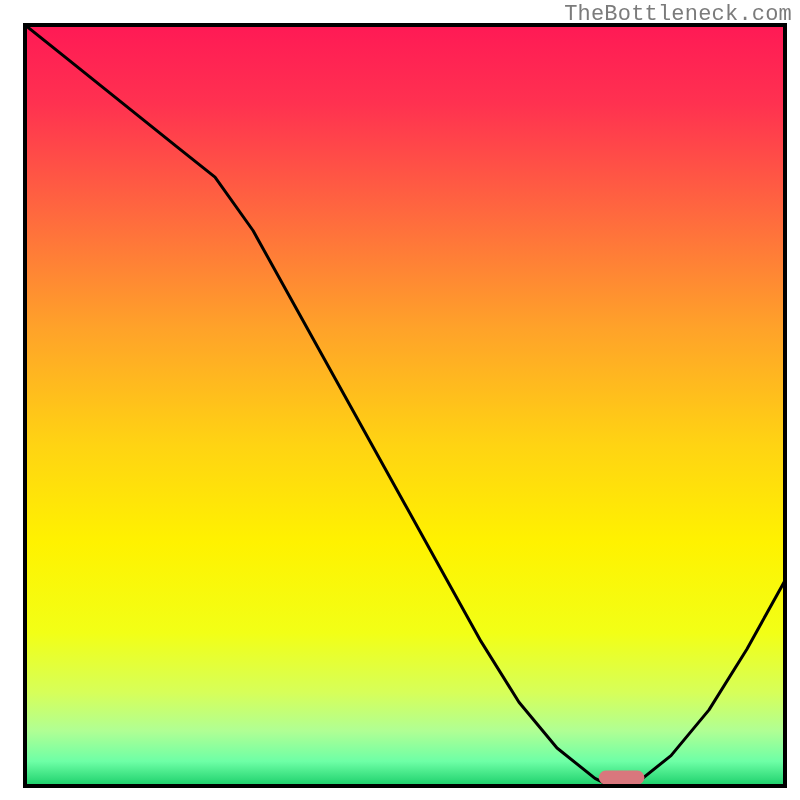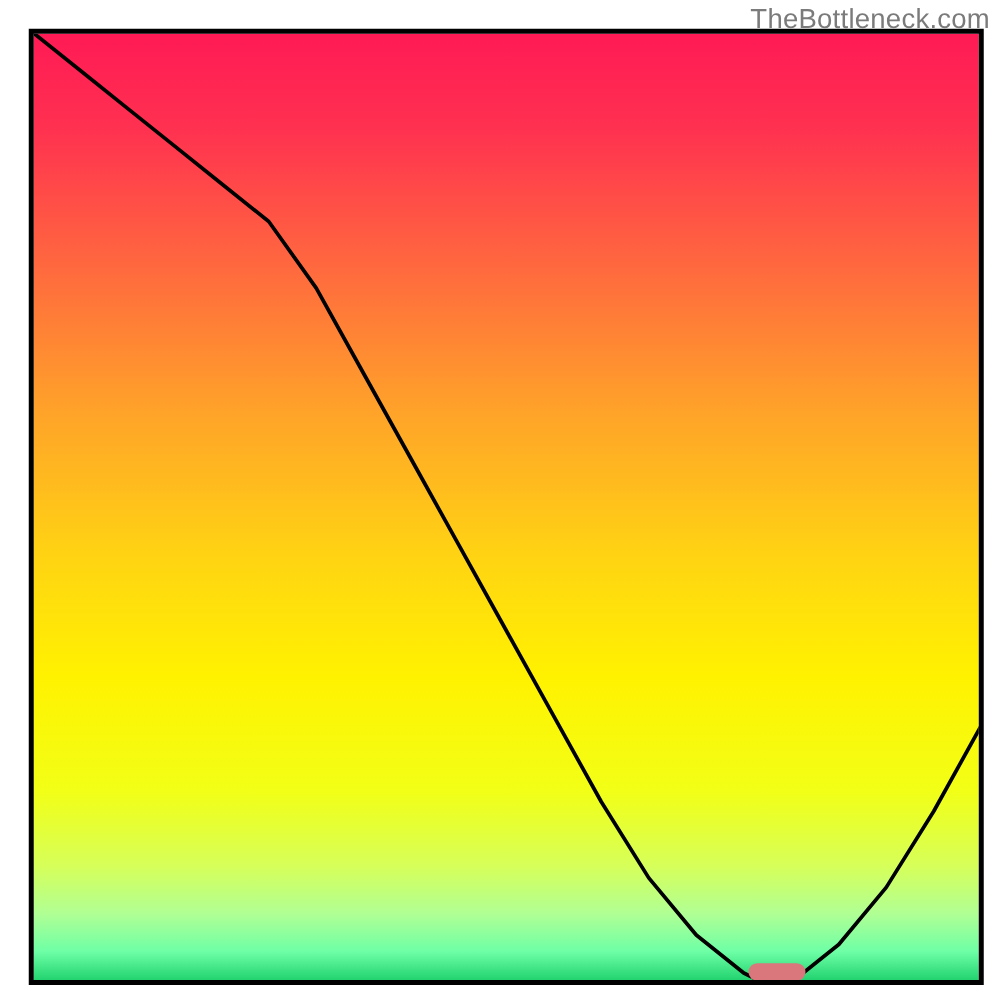--- a/index.html
+++ b/index.html
@@ -7,20 +7,21 @@
     padding: 0;
     width: 800px;
     height: 800px;
     background: #ffffff;
     font-family: Arial, Helvetica, sans-serif;
   }
   .wrap {
     position: relative;
     width: 800px;
     height: 800px;
+    font-family: Liberation Mono, monospace;
   }
   .watermark {
     position: absolute;
     top: 2px;
     right: 8px;
     color: #7b7b7b;
     font-size: 22px;
     font-weight: 500;
     letter-spacing: 0.2px;
     z-index: 30;

